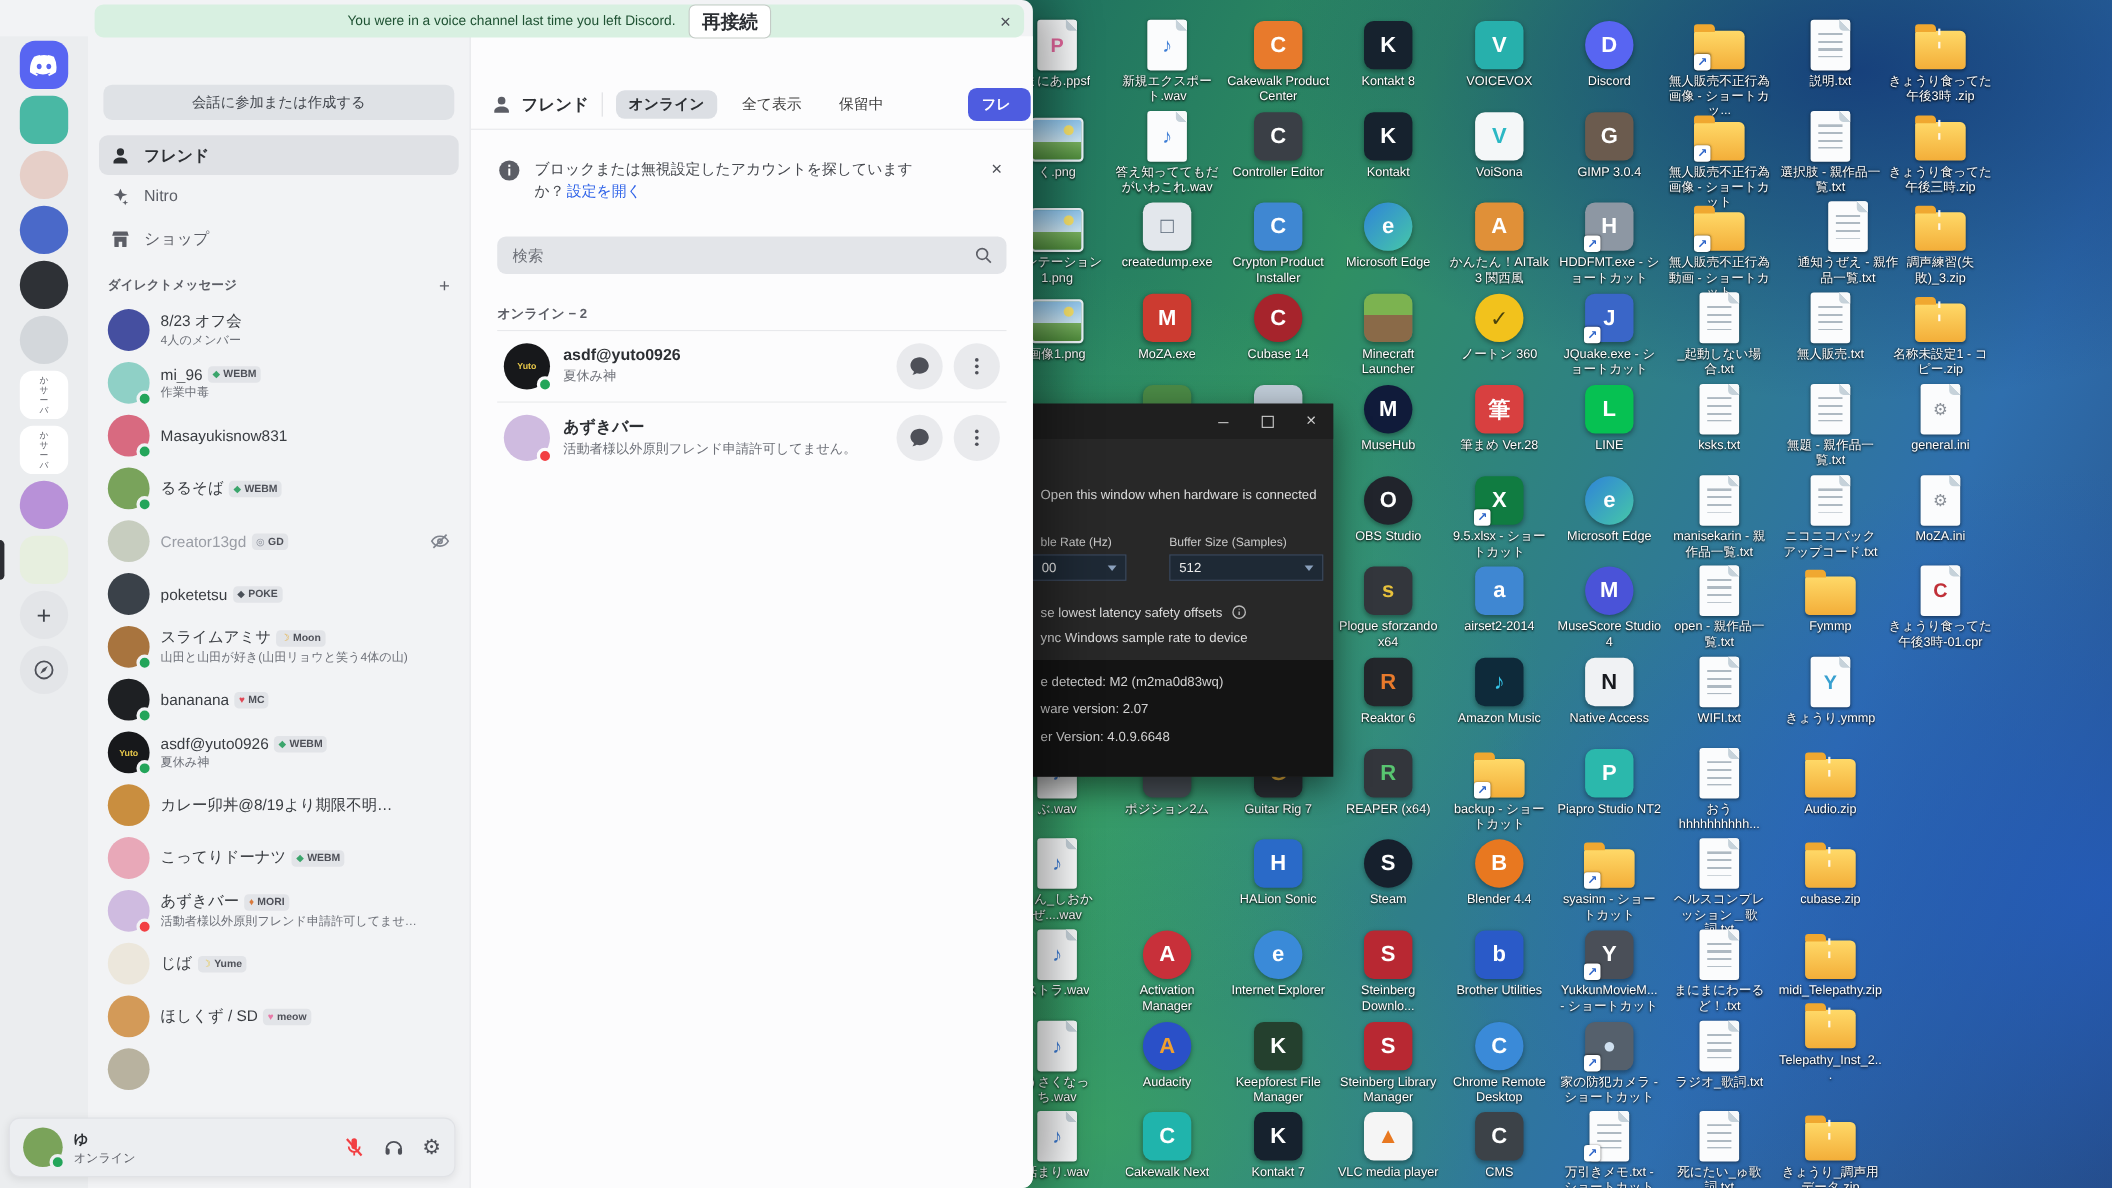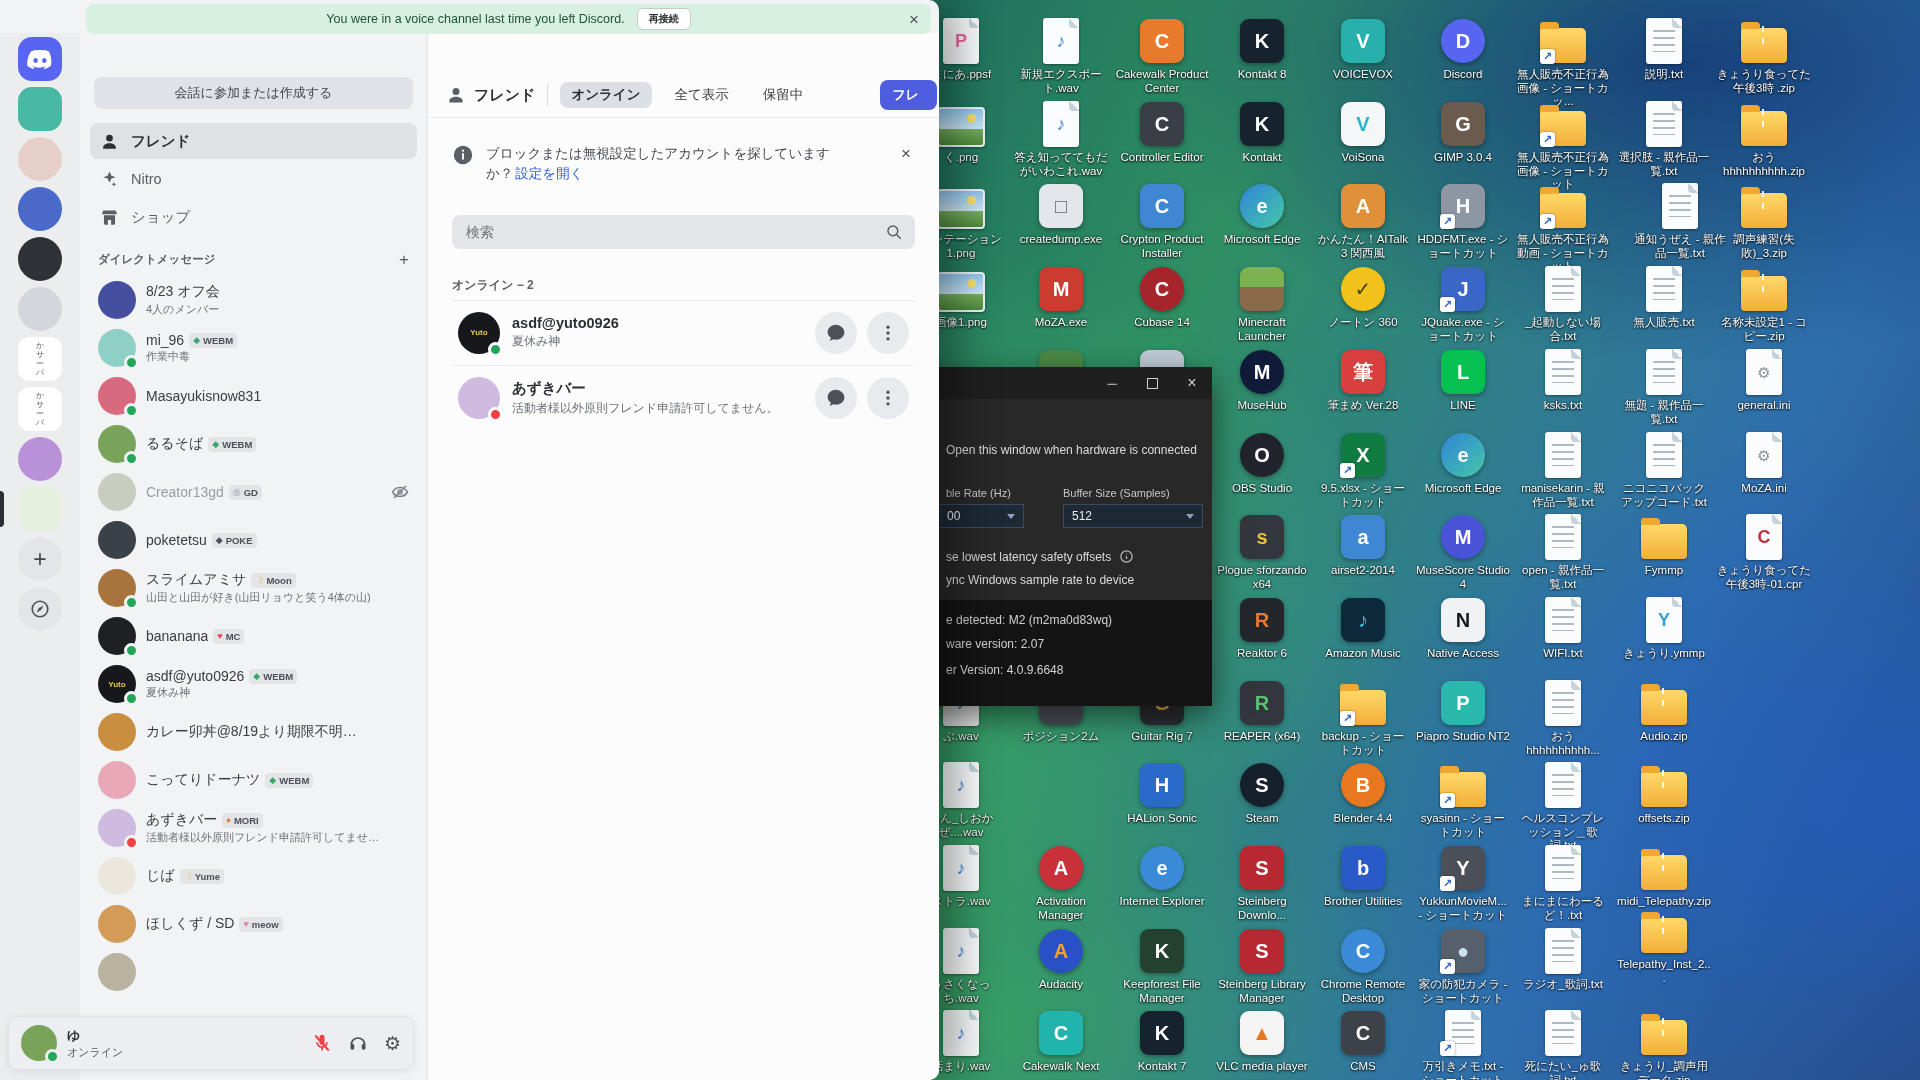--- a/index.html
+++ b/index.html
@@ -78,21 +78,21 @@
   .tb-btn{width:30px;height:26px;display:flex;align-items:center;justify-content:center;font-size:17px}
   .pip{width:17px;height:13px;border:2px solid #4e5058;border-radius:3px;position:relative;display:block}
   .pip::after{content:'';position:absolute;right:1px;bottom:1px;width:7px;height:5px;background:#4e5058;border-radius:1px}
   .help{width:17px;height:17px;border-radius:50%;background:#4e5058;color:#fff;font-size:11px;font-weight:700;
         display:flex;align-items:center;justify-content:center}
   .minb{width:11px;border-top:2px solid #4e5058;display:block}
   .maxb{width:10px;height:10px;border:2px solid #4e5058;border-radius:2px;display:block}
 
   .dc-banner{position:absolute;left:86px;top:4px;width:845px;height:30px;background:#d8f0e1;border-radius:8px;
              display:flex;align-items:center;justify-content:center;gap:12px;font-size:12.5px;color:#1f5233;z-index:6}
-  .reconnect{background:#fff;border:1px solid #c4cbc6;border-radius:6px;padding:3px 11px;font-size:10px;
+  .reconnect{background:#fff;border:1px solid #c4cbc6;border-radius:6px;padding:3px 11px;font-size:17px;
              color:#2c2f33;font-weight:600;font-family:inherit}
   .bn-close{position:absolute;right:12px;font-size:17px;color:#4e5058;line-height:1}
 
   .dc-body{display:flex;height:1047px}
   .dc-rail{width:80px;background:#ebedef;padding-top:4px;display:flex;flex-direction:column;align-items:center;gap:6px}
   .rail-item{position:relative;width:80px;display:flex;justify-content:center;flex:none}
   .rail-item.active::before{content:'';position:absolute;left:0;top:4px;width:4px;height:36px;background:#2c2e33;border-radius:0 4px 4px 0}
   .rail-avatar{width:44px;height:44px;display:flex;align-items:center;justify-content:center;overflow:hidden;
                font-size:8px;color:#5c5e66;text-align:center;line-height:1.15}
   .rail-avatar.circle{border-radius:50%}
@@ -279,21 +279,21 @@
     <div class="dicon" style="left: 1616px; top: 100px;">
       <div class="ic">
         <div class="page txtp"></div>
       </div>
       <div class="lbl">選択肢 - 親作品一覧.txt</div>
     </div>
     <div class="dicon" style="left: 1716px; top: 100px;">
       <div class="ic">
         <div class="ficon zip"></div>
       </div>
-      <div class="lbl">おうhhhhhhhhhh.zip</div>
+      <div class="lbl">きょうり食ってた午後三時.zip</div>
     </div>
     <div class="dicon" style="left: 913px; top: 182px;">
       <div class="ic">
         <div class="pic"></div>
       </div>
       <div class="lbl">ゼンテーション1.png</div>
     </div>
     <div class="dicon" style="left: 1013px; top: 182px;">
       <div class="ic">
         <div class="tile" style="background:#e3e7ec;color:#5a6878">□</div>
@@ -645,21 +645,21 @@
     <div class="dicon" style="left: 1515px; top: 761px;">
       <div class="ic">
         <div class="page txtp"></div>
       </div>
       <div class="lbl">ヘルスコンプレッション＿歌詞.txt</div>
     </div>
     <div class="dicon" style="left: 1616px; top: 761px;">
       <div class="ic">
         <div class="ficon zip"></div>
       </div>
-      <div class="lbl">offsets.zip</div>
+      <div class="lbl">cubase.zip</div>
     </div>
     <div class="dicon" style="left: 913px; top: 844px;">
       <div class="ic">
         <div class="page">
           <span class="pg" style="color:#3f7fd6">♪</span>
         </div>
       </div>
       <div class="lbl">ストラ.wav</div>
     </div>
     <div class="dicon" style="left: 1013px; top: 844px;">

